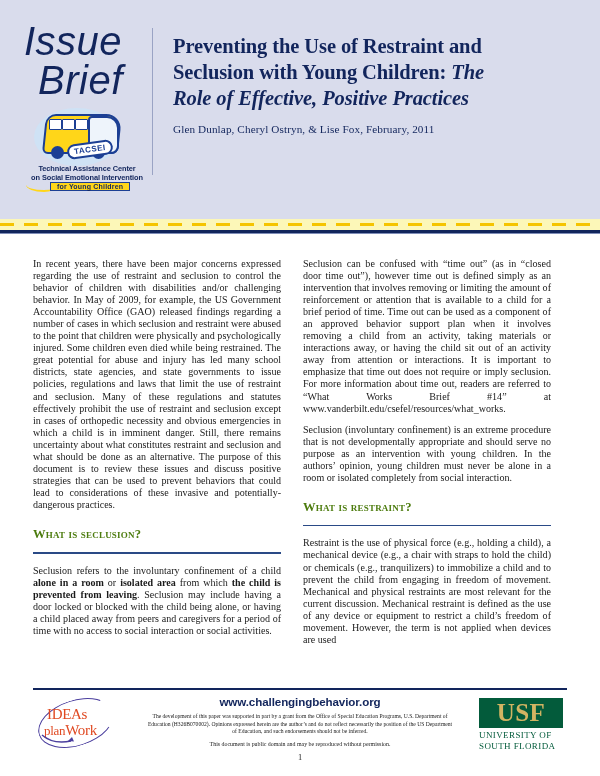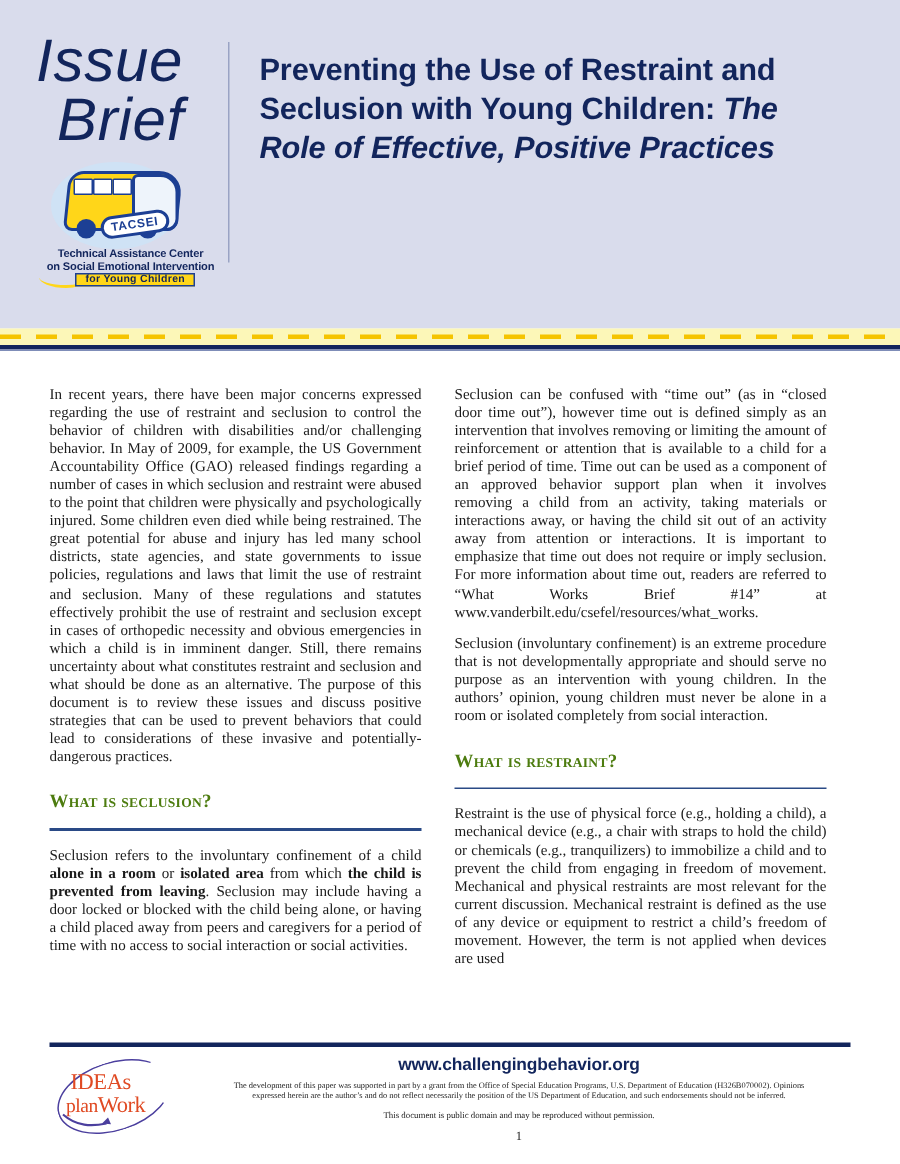--- a/index.html
+++ b/index.html
@@ -157,21 +157,21 @@
     align-self: stretch;
     margin: 6px 0 44px 0;
   }
 
   .title-col {
     flex: 1;
     padding: 12px 16px 0 20px;
     box-sizing: border-box;
   }
   .doc-title {
-    font-family: Liberation Sans, sans-serif;
+    font-family: Liberation Serif, serif;
     font-weight: bold;
     color: #12255c;
     font-size: 20.5px;
     line-height: 1.26;
     margin: 0;
     letter-spacing: -0.1px;
   }
   .doc-title .ital { font-style: italic; }
   .byline {
     margin-top: 12px;
@@ -396,20 +396,21 @@
     </div>
 
     <div class="vrule"></div>
 
     <div class="title-col">
       <h1 class="doc-title">
         <span>Preventing the Use of Restraint and</span><br>
         <span>Seclusion with Young Children: </span><span class="ital">The</span><br>
         <span class="ital">Role of Effective, Positive Practices</span>
       </h1>
+      <div class="byline">Glen Dunlap, Cheryl Ostryn, &amp; Lise Fox, February, 2011</div>
     </div>
   </div>
 </div>
 
 <div class="road-band">
   <div class="road-dashes"></div>
 </div>
 <div class="navy-rule-top"></div>
 <div class="navy-rule-top2"></div>
 
@@ -454,14 +455,21 @@
       </svg>
     </div>
 
     <div class="footer-center">
       <div class="site-url">www.challengingbehavior.org</div>
       <div class="disclaimer">The development of this paper was supported in part by a grant from the Office of Special Education Programs, U.S. Department of Education (H326B070002). Opinions expressed herein are the author’s and do not reflect necessarily the position of the US Department of Education, and such endorsements should not be inferred.</div>
       <div class="public-domain">This document is public domain and may be reproduced without permission.</div>
       <div class="page-num">1</div>
     </div>
 
+    <div class="usf-logo">
+      <div class="usf-box">USF</div>
+      <div class="usf-sub">
+        <div>University of</div>
+        <div>South Florida</div>
+      </div>
+    </div>
   </div>
 </div>
 
 </body></html>

